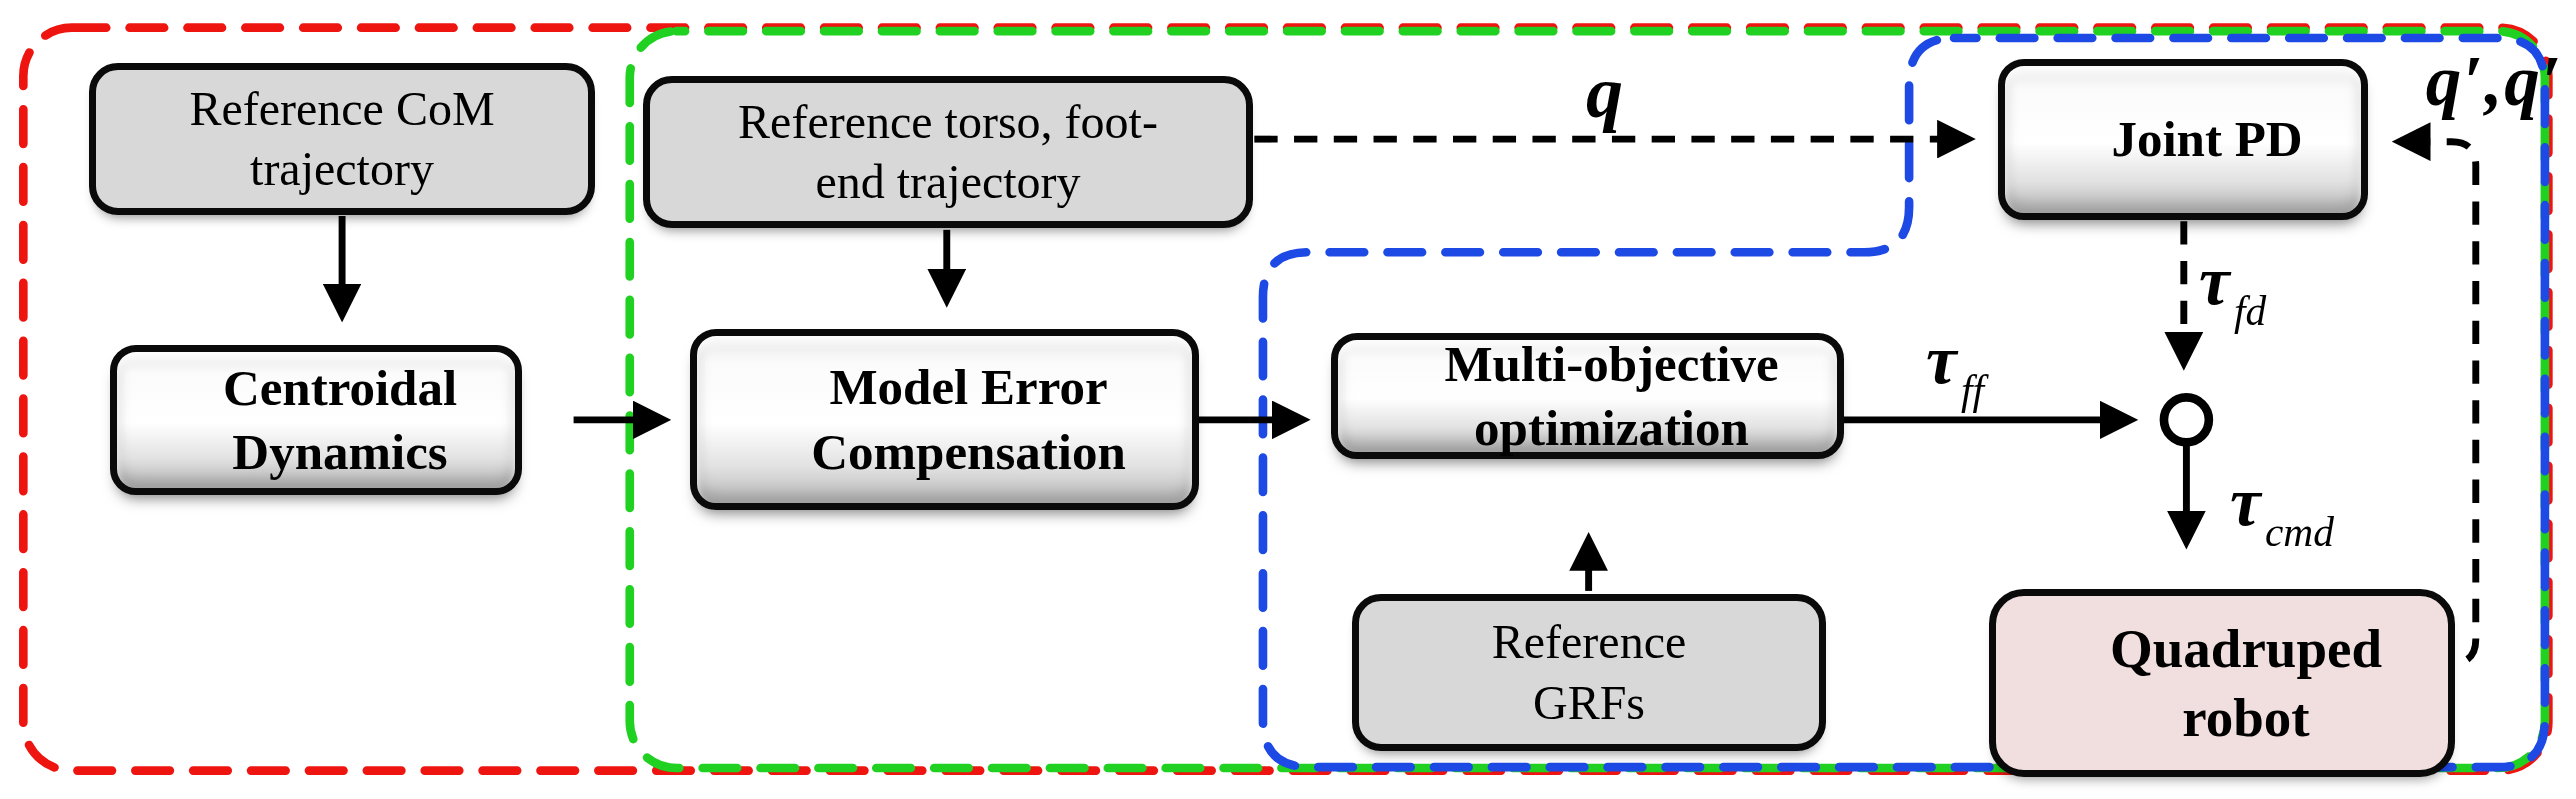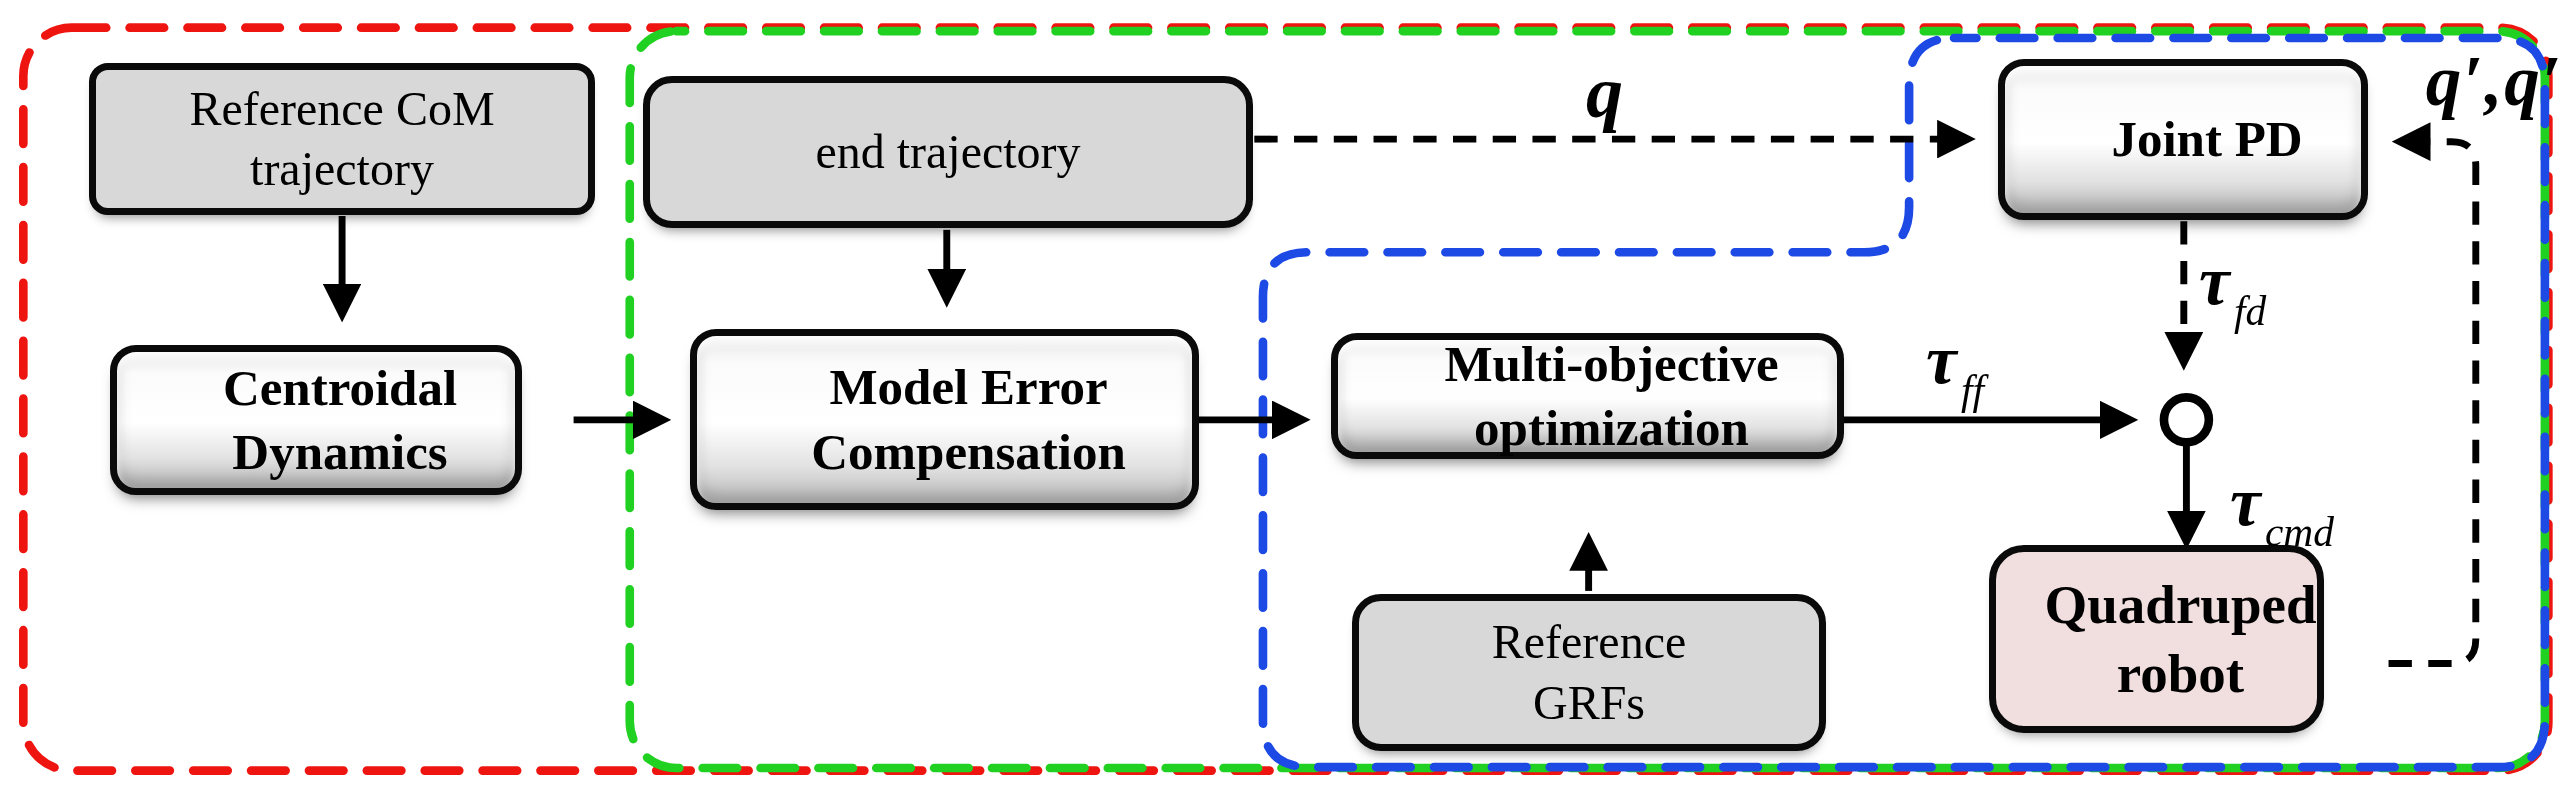--- a/index.html
+++ b/index.html
@@ -58,26 +58,27 @@
     <line x1="1839" y1="684" x2="1839" y2="627" stroke="#000" stroke-width="8" marker-end="url(#ah)"></line>
     <line x1="2531" y1="516" x2="2531" y2="625" stroke="#000" stroke-width="8" marker-end="url(#ah)"></line>
 
     <line x1="1452" y1="161" x2="2276" y2="161" stroke="#000" stroke-width="8" stroke-dasharray="27 19" marker-end="url(#ah)"></line>
     <line x1="2528" y1="256" x2="2528" y2="418" stroke="#000" stroke-width="8" stroke-dasharray="27 19" marker-end="url(#ah)"></line>
     <path d="M2765,768 L2838,768 Q2866,768 2866,740 L2866,192 Q2866,164 2838,164 L2780,164" fill="none" stroke="#000" stroke-width="8" stroke-dasharray="27 19" marker-end="url(#ah)"></path>
 
     <circle cx="2531" cy="486" r="26" fill="#ffffff" stroke="#000" stroke-width="10"></circle>
   </svg>
 
-  <div class="box gray" style="left:89px;top:63px;width:506px;height:152px;border-radius:19px;">
+  <div class="box gray" style="left:89px;top:63px;width:506px;height:152px;">
     <span class="ln">Reference CoM</span>
     <span class="ln">trajectory</span>
   </div>
 
   <div class="box gray" style="left:643px;top:76px;width:610px;height:152px;">
+    <span class="ln">Reference torso, foot-</span>
     <span class="ln">end trajectory</span>
   </div>
 
   <div class="box glossy" style="left:110px;top:345px;width:412px;height:150px;">
     <span class="ln">Centroidal</span>
     <span class="ln">Dynamics</span>
   </div>
 
   <div class="box glossy" style="left:690px;top:329px;width:509px;height:181px;">
     <span class="ln">Model Error</span>
@@ -91,21 +92,21 @@
 
   <div class="box gray" style="left:1352px;top:594px;width:474px;height:157px;">
     <span class="ln">Reference</span>
     <span class="ln">GRFs</span>
   </div>
 
   <div class="box glossy" style="left:1998px;top:59px;width:370px;height:161px;">
     <span class="ln">Joint PD</span>
   </div>
 
-  <div class="box pink" style="left:1989px;top:545px;width:335px;height:188px;padding-left:48px;">
+  <div class="box pink" style="left:1989px;top:589px;width:466px;height:188px;padding-left:48px;">
     <span class="ln">Quadruped</span>
     <span class="ln">robot</span>
   </div>
 
   <div class="mlabel" id="lbl-q">
     <span>q</span>
   </div>
 
   <div class="mlabel" id="lbl-qq">
     <span>q′,q′</span>

